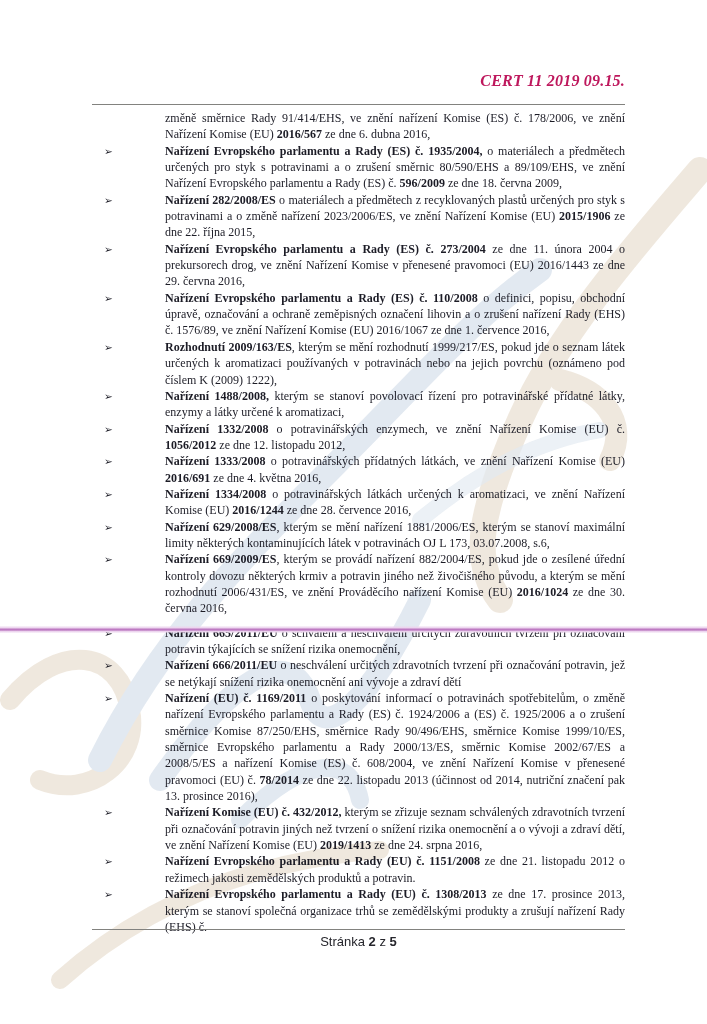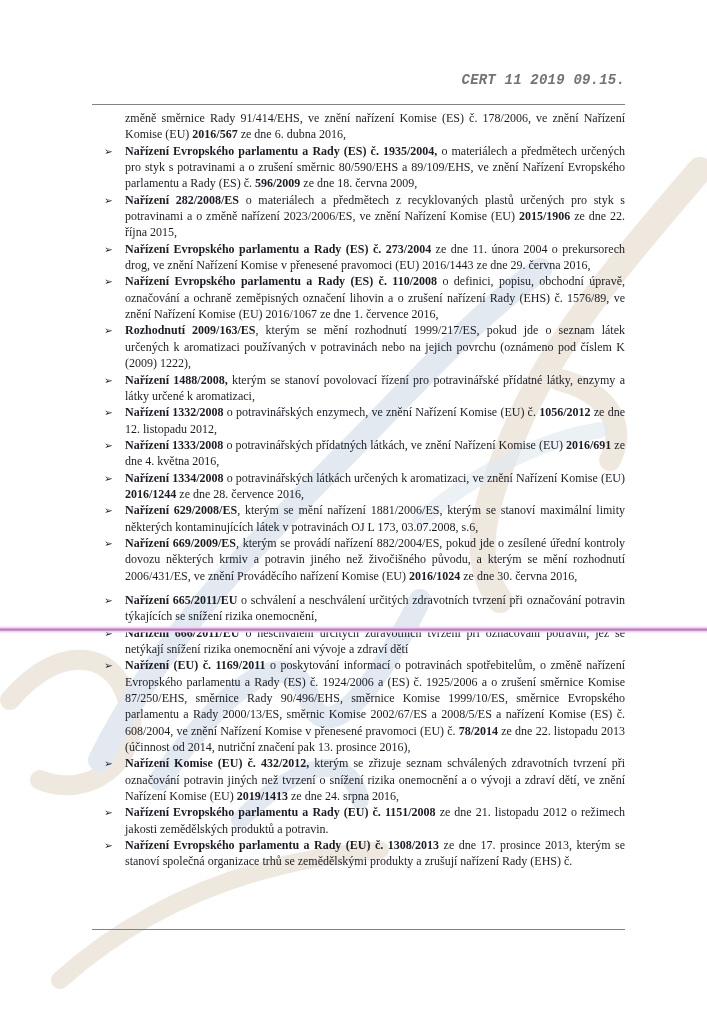--- a/index.html
+++ b/index.html
@@ -13,38 +13,39 @@
     width:707px;height:1024px;
     background:#ffffff;
     overflow:hidden;
   }
   .watermark{
     position:absolute;inset:0;z-index:0;pointer-events:none;
   }
   .doc-header{
     position:absolute;top:72px;left:92px;width:533px;z-index:2;
     text-align:right;
-    font-family:Liberation Mono, monospace;
+    font-family:Liberation Serif, serif;
     font-style:italic;font-weight:700;
-    font-size:14px;color:#737373;letter-spacing:.2px;
+    font-size:16px;color:#be185d;letter-spacing:.2px;
   }
   .rule{
     position:absolute;left:92px;width:533px;height:0;z-index:2;
     border-top:1.6px solid #82827f;
   }
   .rule-top{top:104px;}
   .rule-bottom{top:929px;}
   .content{
     position:absolute;top:110px;left:92px;width:533px;z-index:1;
     color:#1c1c26;
     font-size:12px;line-height:16.35px;
   }
   .item{
     display:flex;
     text-align:justify;
+    gap:40px;
   }
   .arrow{
     flex:0 0 33px;
     padding-left:12px;
     box-sizing:border-box;
     font-family:"DejaVu Sans",sans-serif;
     font-size:10.5px;
   }
   .itext{flex:1;}
   .itext b, .footer b{font-weight:700;}
@@ -157,14 +158,17 @@
       </div>
       <div class="item">
         <span class="arrow">➢</span>
         <div class="itext"><b>Nařízení Evropského parlamentu a Rady (EU) č. 1308/2013</b><span> ze dne 17. prosince 2013, kterým se stanoví společná organizace trhů se zemědělskými produkty a zrušují nařízení Rady (EHS) č.</span></div>
       </div>
     </div>
 
   <div class="pink-line" style="--pink-core: #bd7ac2; --pink-glow: #ecd4ee;"></div>
 
   <div class="rule rule-bottom"></div>
+  <div class="footer">
+    <span>Stránka</span>&nbsp;<b>2</b>&nbsp;<span>z</span>&nbsp;<b>5</b>
+  </div>
 
 </div>
 
 </body></html>

